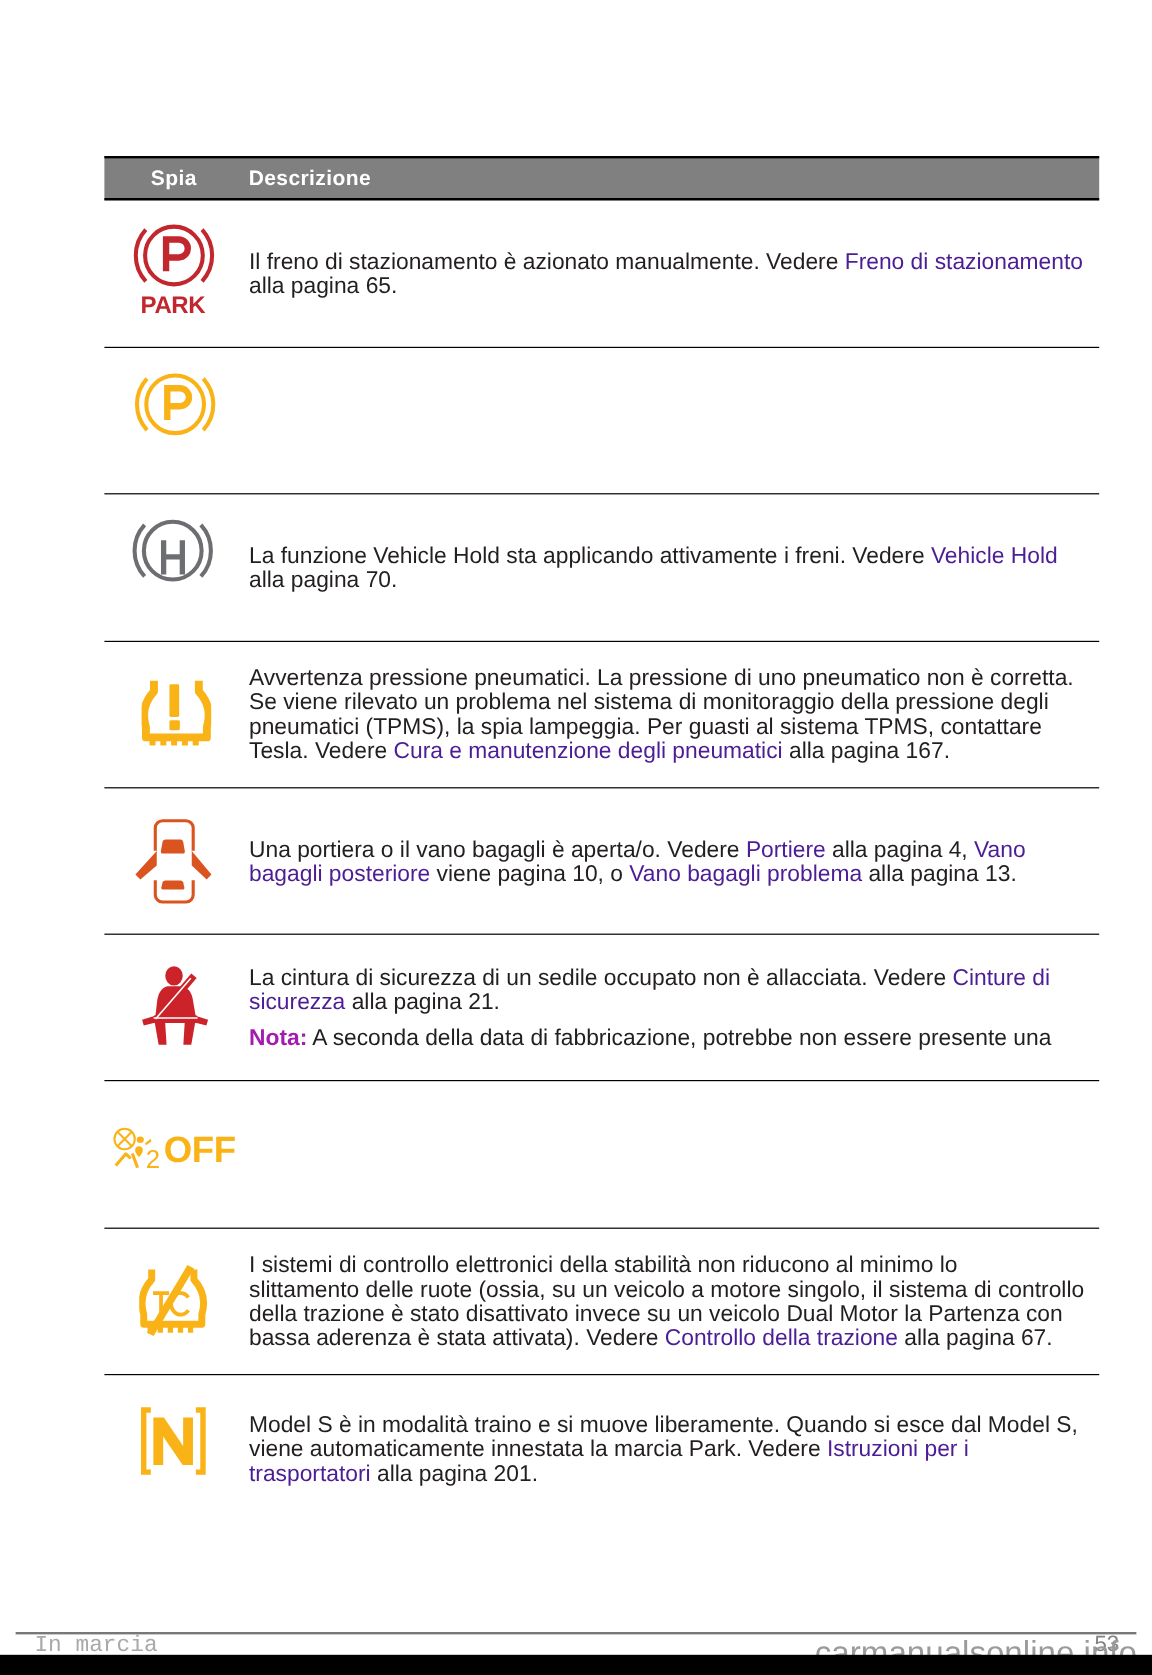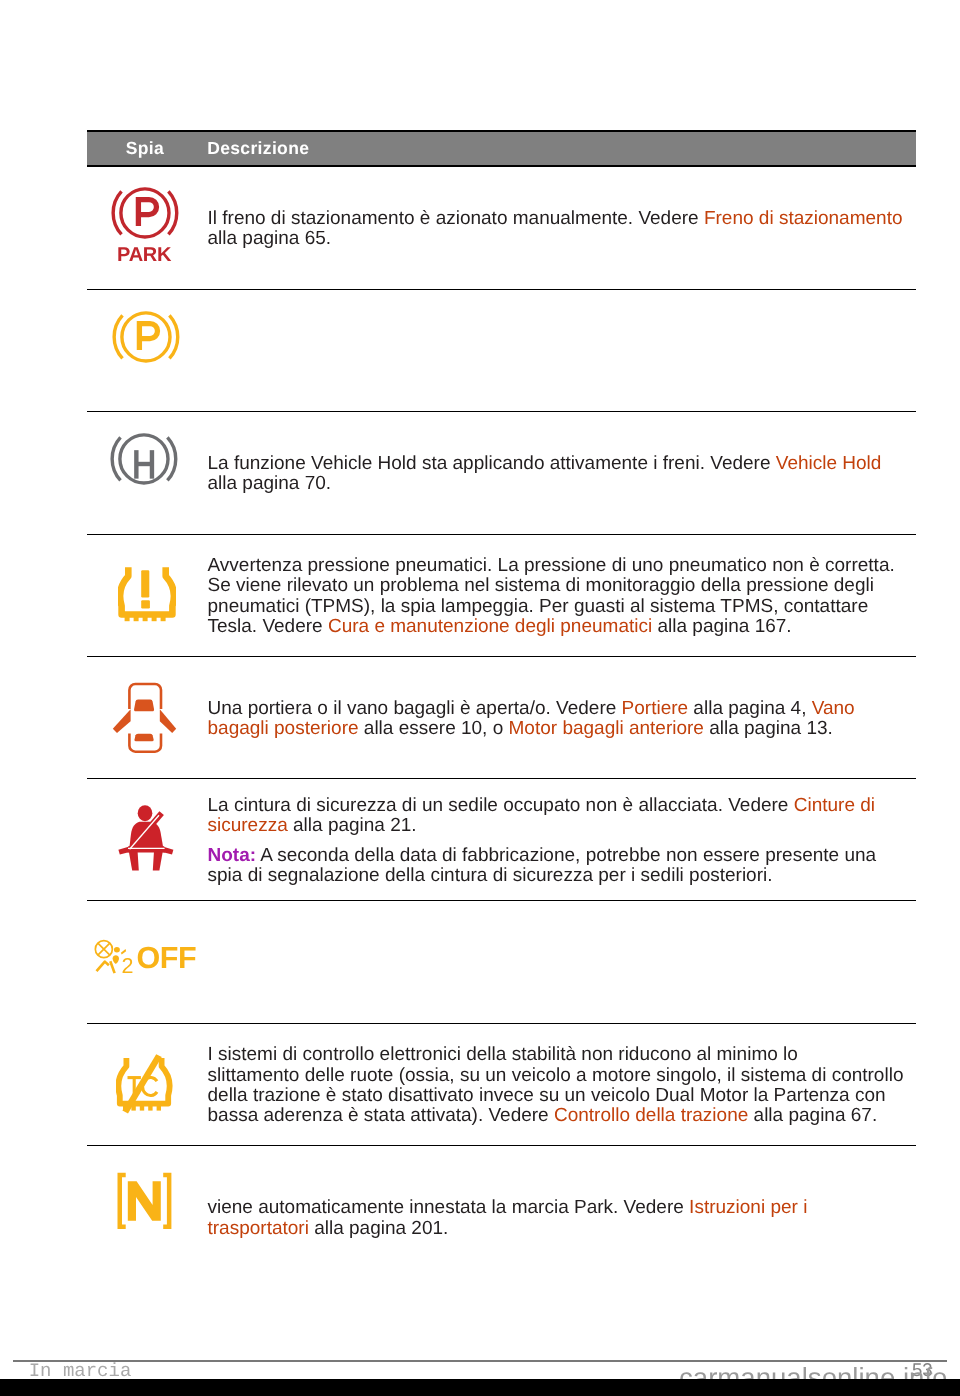--- a/index.html
+++ b/index.html
@@ -28,21 +28,21 @@
   .row:last-child{border-bottom:none;}
   .ico{position:absolute;line-height:0;}
   .ico-label{position:absolute;color:#c1272d;font-weight:bold;font-size:20px;line-height:20px;letter-spacing:-0.3px;}
   .airbag-sub{position:absolute;left:34.5px;top:55.0px;color:#f9b317;font-size:21.5px;line-height:21.5px;}
   .airbag-off{position:absolute;left:49.5px;top:41.2px;color:#f9b317;font-size:30.5px;line-height:30.5px;
               font-weight:bold;letter-spacing:-0.4px;}
   .txt{position:absolute;left:120.5px;right:0;top:2.2px;bottom:0;display:flex;
        flex-direction:column;justify-content:center;}
   p.t{margin:0;font-size:19px;line-height:20.3px;color:#231f20;white-space:nowrap;}
   p.t + p.t{margin-top:9.2px;}
-  a.lnk{color:#c2410c;text-decoration:none;}
+  a.lnk{color:#4c1d95;text-decoration:none;}
   b.nota{font-weight:bold;color:#a21caf;}
 
   
   .r1{height:123.0px;} .i1{left:24.2px;top:18.4px;}  .l1{left:30.1px;top:78.3px;}
   .r2{height:122.1px;} .i2{left:24.5px;top:19.0px;}
   .r3{height:122.5px;} .i3{left:23.4px;top:19.2px;}
   .r4{height:122.8px;} .i4{left:31.0px;top:29.4px;}
   .r5{height:122.1px;} .i5{left:25.0px;top:24.7px;}
   .r6{height:122.0px;} .i6{left:31.0px;top:24.6px;}
   .r7{height:123.0px;} .i7{left:6.0px;top:37.1px;}
@@ -138,42 +138,42 @@
               <path d="M 17.4 51.5 L 17.4 63.7 A 6.0 6.0 0 0 0 23.4 69.7 L 43.0 69.7 A 6.0 6.0 0 0 0 49.0 63.7 L 49.0 51.5"></path>
             </g>
             <g fill="#d9541e">
               <path d="M 18.6 27.2 L 18.6 39.2 L 5.0 51.0 L 0.8 46.8 Z"></path>
               <path d="M 47.8 27.2 L 47.8 39.2 L 60.2 51.0 L 64.2 46.8 Z"></path>
               <path d="M 26.0 17.5 L 38.4 17.5 Q 40.2 17.5 40.6 19.5 L 42.0 26.9 Q 42.4 29.3 40.2 29.3 L 23.9 29.3 Q 21.7 29.3 22.1 26.9 L 23.5 19.5 Q 23.9 17.5 26.0 17.5 Z"></path>
               <path d="M 26.0 51.8 L 38.4 51.8 Q 40.2 51.8 40.6 53.3 L 41.6 57.4 Q 42.0 59.3 40.0 59.3 L 24.1 59.3 Q 22.1 59.3 22.5 57.4 L 23.5 53.3 Q 23.9 51.8 26.0 51.8 Z"></path>
             </g>
           </svg></div>
       <div class="txt">
-        <p class="t"><span>Una portiera o il vano bagagli è aperta/o. Vedere </span><a class="lnk">Portiere</a><span> alla pagina 4, </span><a class="lnk">Vano</a><br><a class="lnk">bagagli posteriore</a><span> alla essere 10, o </span><a class="lnk">Motor bagagli anteriore</a><span> alla pagina 13.</span></p>
+        <p class="t"><span>Una portiera o il vano bagagli è aperta/o. Vedere </span><a class="lnk">Portiere</a><span> alla pagina 4, </span><a class="lnk">Vano</a><br><a class="lnk">bagagli posteriore</a><span> viene pagina 10, o </span><a class="lnk">Vano bagagli problema</a><span> alla pagina 13.</span></p>
       </div>
     </div>
 
     <div class="row r6">
       <div class="ico i6"><svg width="56" height="68" viewBox="0 0 56 68">
             <g fill="#cc2229">
               <ellipse cx="27.0" cy="9.2" rx="7.3" ry="8.0"></ellipse>
               <path d="M 21.5 17.8 C 16.2 19.3 13.8 23.8 13.0 30.0 L 11.4 43.5 L 45.2 43.5 L 42.6 28.4 C 41.4 21.6 37.2 17.8 31.5 17.8 Z"></path>
               <path d="M 10.4 42.2 L 46.2 42.2 L 47.2 48.4 L 9.4 48.4 Z"></path>
               <path d="M 0.4 45.8 L 11.4 42.4 L 12.6 47.8 L 1.8 50.6 Z"></path>
               <path d="M 55.4 45.8 L 44.6 42.4 L 43.4 47.8 L 54.0 50.6 Z"></path>
               <path d="M 10.8 47.2 L 19.6 47.2 L 20.8 66.6 L 14.2 66.6 Z"></path>
               <path d="M 44.8 47.2 L 36.0 47.2 L 34.8 66.6 L 41.4 66.6 Z"></path>
               <path d="M 9.2 44.8 L 41.4 7.2 L 45.9 11.0 L 13.7 48.6 Z"></path>
             </g>
             <path d="M 11.6 45.2 L 41.0 11.2" fill="none" stroke="#ffffff" stroke-width="1.3"></path>
             <path d="M 10.0 44.4 L 46.6 44.4" fill="none" stroke="#ffffff" stroke-width="1.3"></path>
           </svg></div>
       <div class="txt">
         <p class="t"><span>La cintura di sicurezza di un sedile occupato non è allacciata. Vedere </span><a class="lnk">Cinture di</a><br><a class="lnk">sicurezza</a><span> alla pagina 21.</span></p>
-        <p class="t"><b class="nota">Nota:</b><span> A seconda della data di fabbricazione, potrebbe non essere presente una</span><br><span>spia di segnalazione della cintura di sicurezza per i sedili posteriori.</span></p>
+        <p class="t"><b class="nota">Nota:</b><span> A seconda della data di fabbricazione, potrebbe non essere presente una</span><br></p>
       </div>
     </div>
 
     <div class="row r7">
       <div class="ico i7"><svg width="40" height="36" viewBox="0 0 40 36">
             <g fill="none" stroke="#f9b317" stroke-width="1.7">
               <circle cx="10.85" cy="10.2" r="8.5"></circle>
               <path d="M 4.85 4.2 L 16.85 16.2"></path>
               <path d="M 16.85 4.2 L 4.85 16.2"></path>
             </g>
@@ -215,21 +215,21 @@
 
     <div class="row r9">
       <div class="ico i9"><svg width="56" height="58" viewBox="0 0 56 58">
             <g fill="#f9b317">
               <path d="M 0.5 0.7 L 8.7 0.7 L 8.7 5.2 L 5.0 5.2 L 5.0 52.5 L 8.7 52.5 L 8.7 57.0 L 0.5 57.0 Z"></path>
               <path d="M 54.4 0.7 L 46.2 0.7 L 46.2 5.2 L 49.9 5.2 L 49.9 52.5 L 46.2 52.5 L 46.2 57.0 L 54.4 57.0 Z"></path>
               <path d="M 10.8 9.3 L 19.6 9.3 L 35.6 33.0 L 35.6 9.3 L 43.8 9.3 L 43.8 48.8 L 35.2 48.8 L 19.0 25.0 L 19.0 48.8 L 10.8 48.8 Z"></path>
             </g>
           </svg></div>
       <div class="txt">
-        <p class="t"><br><span>viene automaticamente innestata la marcia Park. Vedere </span><a class="lnk">Istruzioni per i</a><br><a class="lnk">trasportatori</a><span> alla pagina 201.</span></p>
+        <p class="t"><span>Model S è in modalità traino e si muove liberamente. Quando si esce dal Model S,</span><br><span>viene automaticamente innestata la marcia Park. Vedere </span><a class="lnk">Istruzioni per i</a><br><a class="lnk">trasportatori</a><span> alla pagina 201.</span></p>
       </div>
     </div>
   </div>
 
   <div class="ftr-line"></div>
   <div class="ftr-left">In marcia</div>
   <div class="ftr-page">53</div>
   <div class="wmark">carmanualsonline.info</div>
   <div class="blackbar"></div>
 </div>

